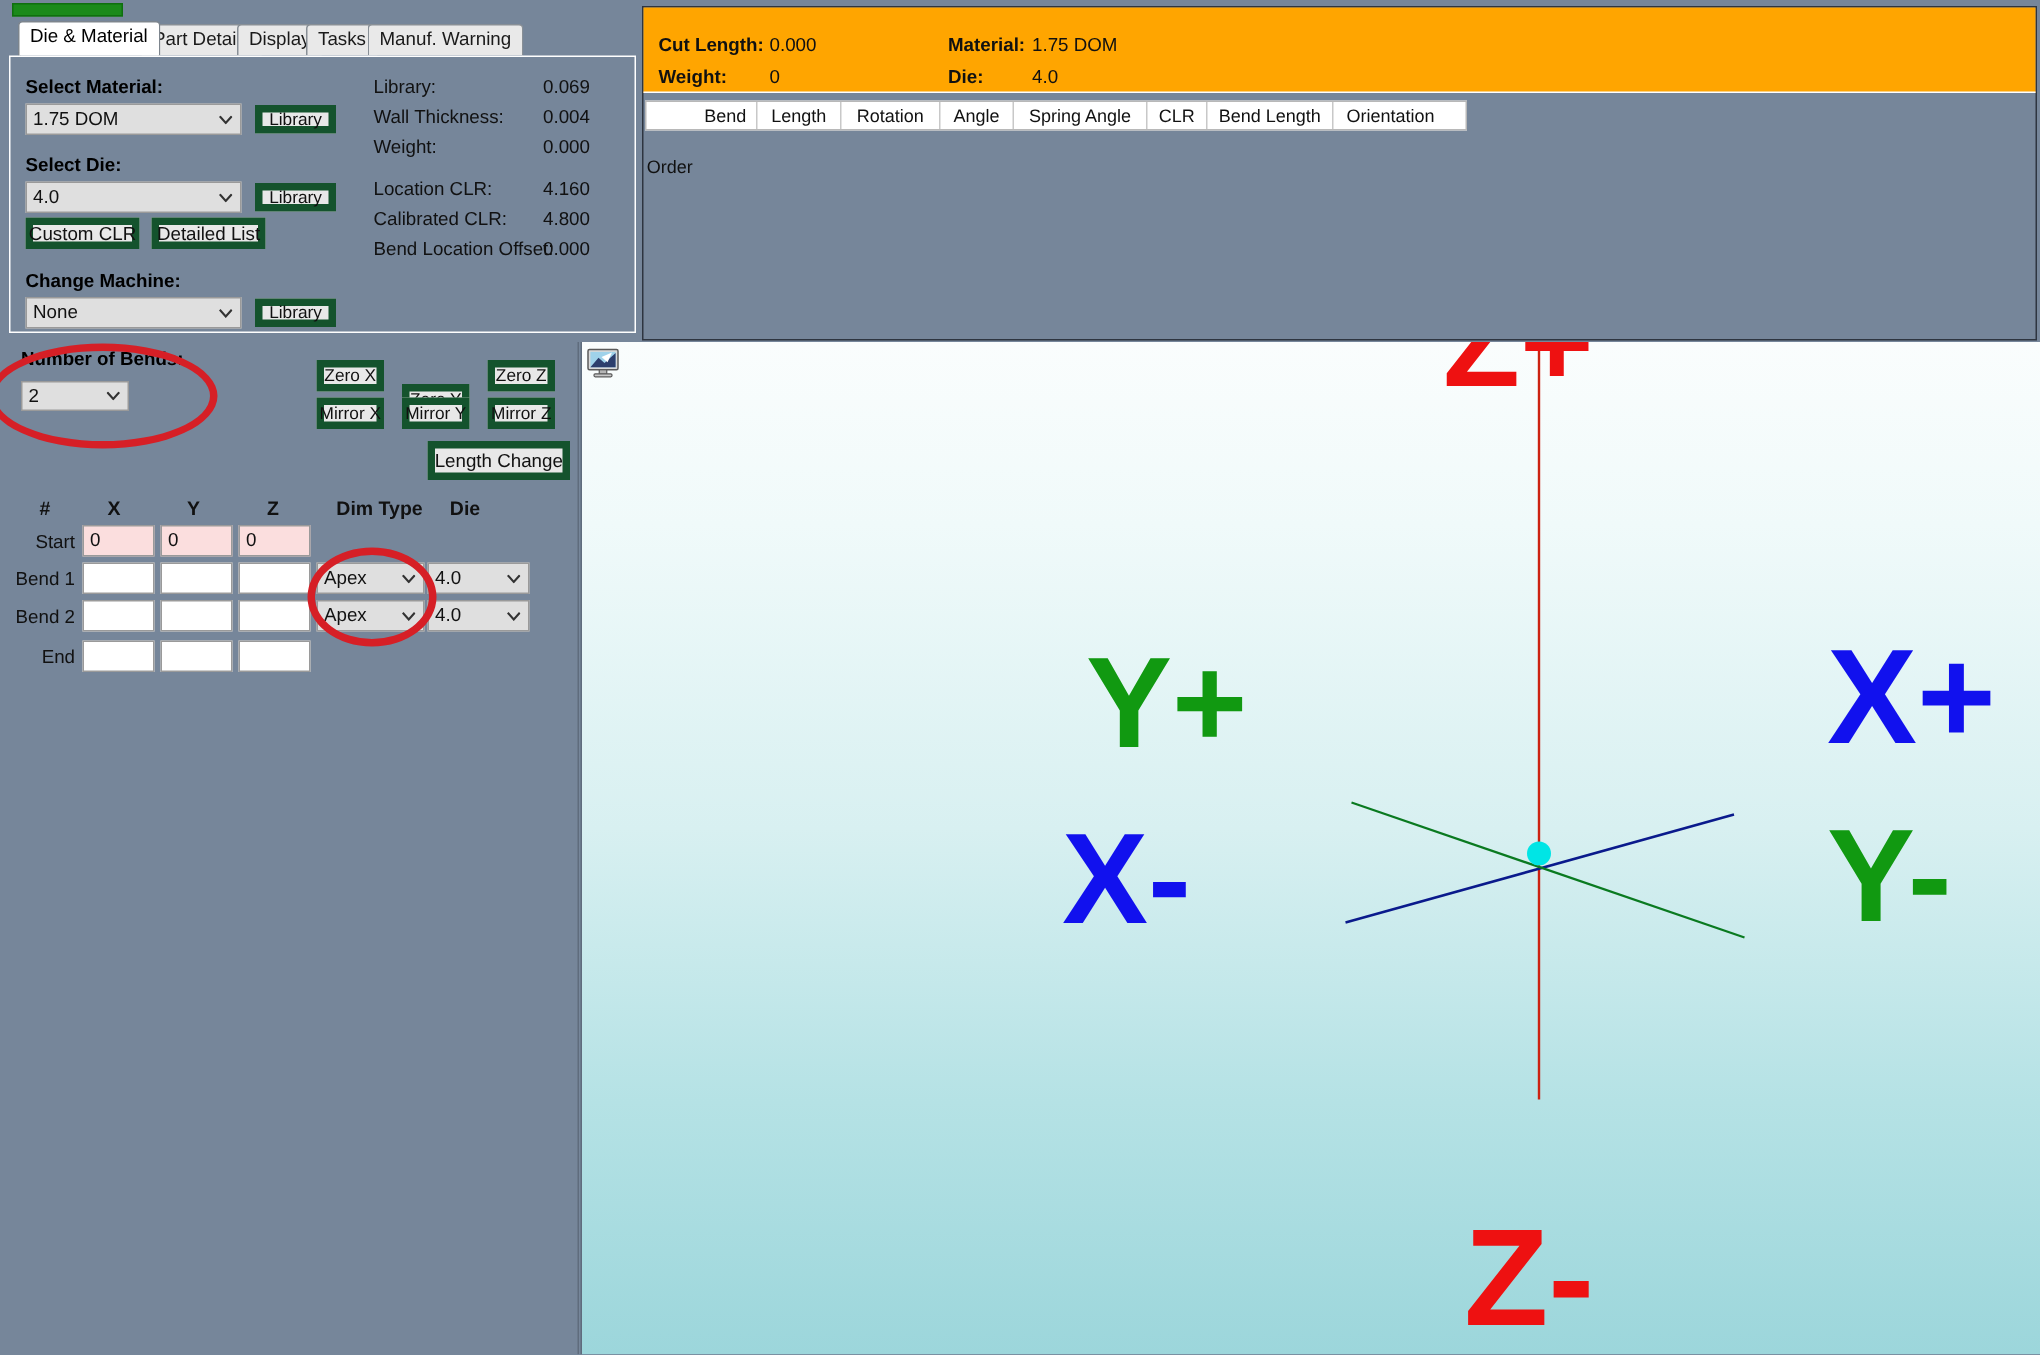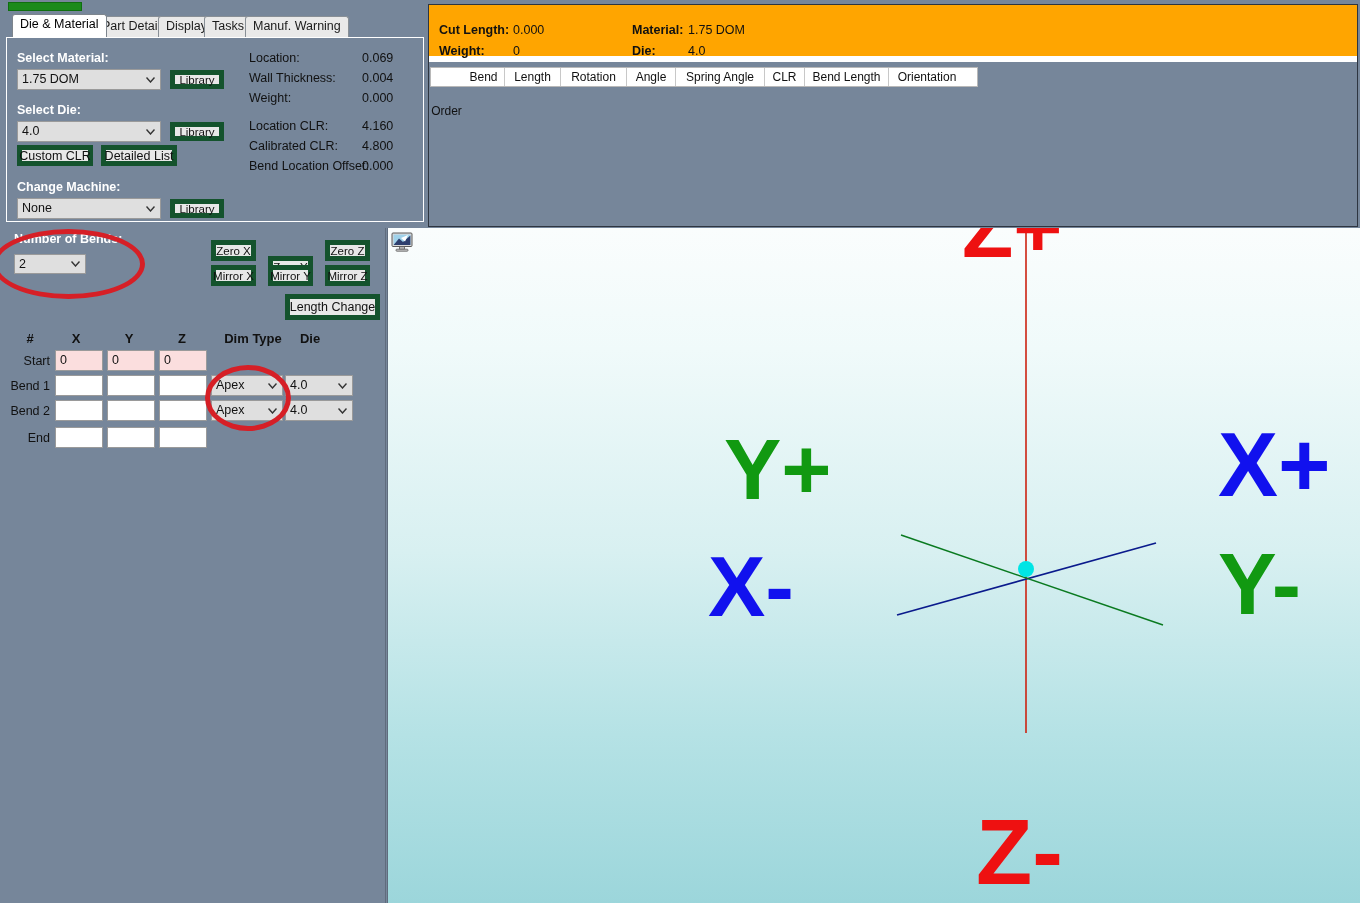--- a/index.html
+++ b/index.html
@@ -60,21 +60,21 @@
     position: absolute;
     left: 6px; top: 37px;
     width: 418px; height: 185px;
     background: #76869a;
     border: 1px solid #ffffff;
   }
   .lbl-bold {
     position: absolute;
     font-size: 12.5px;
     font-weight: bold;
-    color: #ffffff;
+    color: #000000;
     white-space: nowrap;
   }
   .lbl-plain {
     position: absolute;
     font-size: 12.5px;
     color: #111;
     white-space: nowrap;
   }
   .combo {
     position: absolute;
@@ -118,21 +118,21 @@
     left: 428px; top: 4px;
     width: 930px; height: 223px;
     border: 1px solid #2e3540;
     background: #76869a;
   }
   .info-orange {
     position: absolute;
     left: 0; top: 0;
     width: 100%; height: 57px;
     background: #ffa500;
-    border-bottom: 6px solid #ffffff;
+    border-bottom: 1px solid #ffffff;
   }
   .info-orange .k {
     position: absolute;
     font-size: 12.5px;
     font-weight: bold;
     color: #111;
     white-space: nowrap;
   }
   .info-orange .v {
     position: absolute;
@@ -289,21 +289,21 @@
     <div class="combo" style="left:10px; top:160px; width:144px; height:21px;">
       <span>None</span>
       <span class="arrow">
         <svg width="9" height="6" viewBox="0 0 9 6">
             <path d="M0.5 0.5 L4.5 5 L8.5 0.5" fill="none" stroke="#333" stroke-width="1.4"></path>
           </svg>
       </span>
     </div>
     <div class="btn" style="left:163px; top:161px; width:54px; height:19px;">Library</div>
 
-    <div class="lbl-plain" style="left:242px; top:13px;">Location:</div>
+    <div class="lbl-plain" style="left:242px; top:13px;">Library:</div>
     <div class="lbl-plain" style="left:355px; top:13px;">0.069</div>
 
     <div class="lbl-plain" style="left:242px; top:33px;">Wall Thickness:</div>
     <div class="lbl-plain" style="left:355px; top:33px;">0.004</div>
 
     <div class="lbl-plain" style="left:242px; top:53px;">Weight:</div>
     <div class="lbl-plain" style="left:355px; top:53px;">0.000</div>
 
     <div class="lbl-plain" style="left:242px; top:81px;">Location CLR:</div>
     <div class="lbl-plain" style="left:355px; top:81px;">4.160</div>

